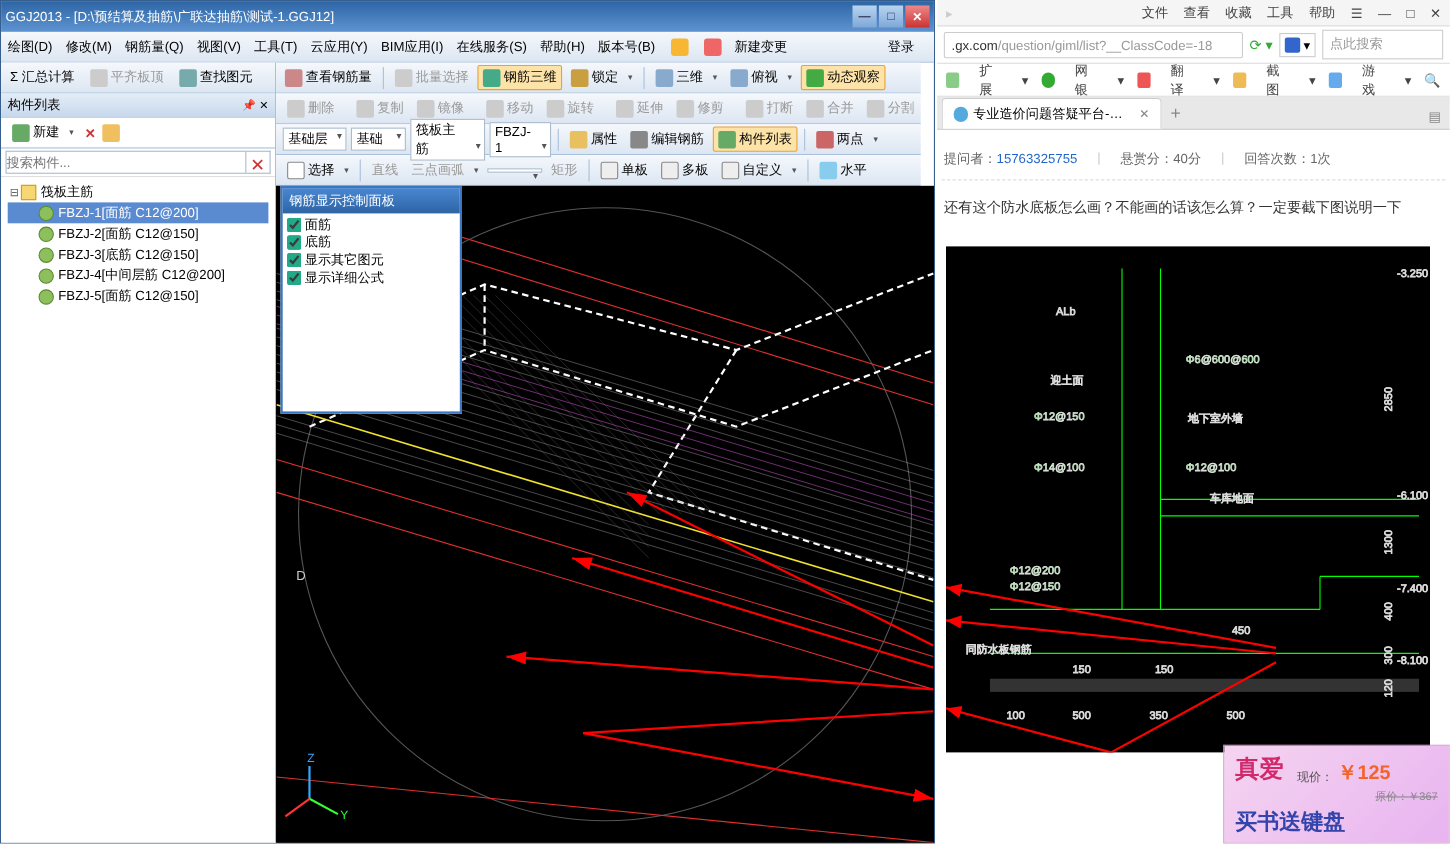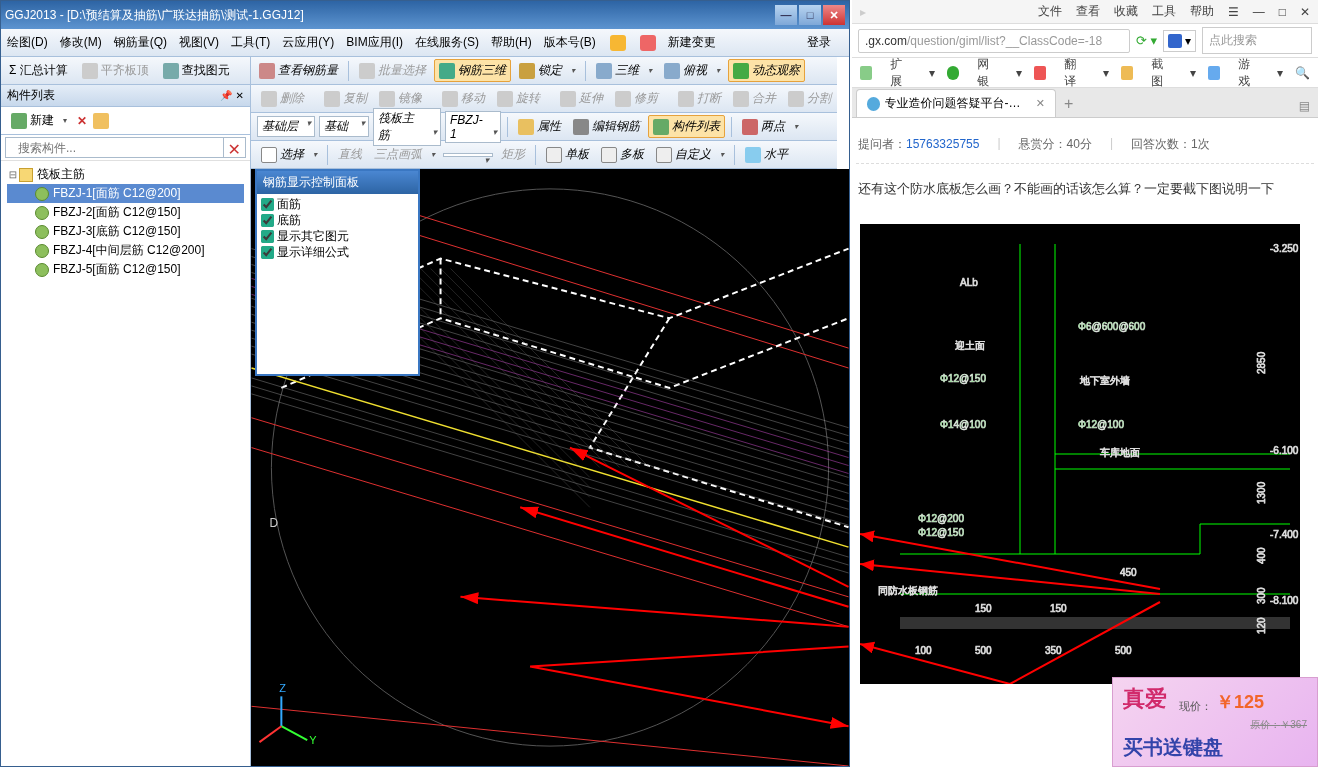--- a/index.html
+++ b/index.html
@@ -27,32 +27,32 @@
 .tb-sep { width: 1px; height: 20px; background: #a8c0dc; margin: 0 2px; }
 .tb-dd { width: 10px; font-size: 8px; color:#555; }
 
 
 .left-area { position: absolute; left: 0; top: 56px; width: 250px; bottom: 0; background: #fff; border-right: 1px solid #a8c0dc; }
 .left-toolbar1 { height: 28px; border-bottom:1px solid #a8c0dc; display:flex; align-items:center; padding:0 4px; font-size:12px; gap:6px; background:linear-gradient(#f5f8fc,#dce6f2);}
 .panel-header { height: 22px; background: linear-gradient(#e4edf7, #c7d8ec); border-bottom: 1px solid #a8c0dc; display: flex; align-items: center; padding: 0 6px; font-size: 12px; }
 .panel-header .pin { margin-left: auto; font-size:10px; }
 .new-btn-row { height: 28px; border-bottom: 1px solid #a8c0dc; display: flex; align-items: center; padding: 0 6px; gap: 6px; font-size:12px;}
 .search-row { height: 26px; border-bottom: 1px solid #e0e0e0; padding: 2px 4px; display: flex; }
-.search-row input { flex: 1; border: 1px solid #abc; font-size: 12px; padding: 2px 12px; color:#4c1d95; }
+.search-row input { flex: 1; border: 1px solid #abc; font-size: 12px; padding: 2px 0; color:#4c1d95; }
 .tree { padding: 4px 6px; font-size: 12px; }
 .tree-node { display: flex; align-items: center; padding: 1px 0; }
 .tree-toggle { width: 12px; text-align: center; color: #666; font-size:10px; }
 .tree-icon { width: 14px; height: 14px; margin-right: 4px; display: inline-block; }
 .tree-icon.folder { background: #f7d774; border:1px solid #c8a030; }
 .tree-icon.item { background: #8dbf5d; border-radius: 7px; border:1px solid #5a8a30; }
 .tree-node.selected { background: #5a8ad0; color: #fff; }
 
 
 .app-main { position: absolute; left: 250px; top: 84px; right: 0; bottom: 0; background: #000; }
-.app-toolbars-right { position:absolute; left:250px; top:56px; right:12px;font-style:italic; }
+.app-toolbars-right { position:absolute; left:250px; top:56px; right:12px; }
 
 
 .float-panel { position: absolute; left: 254px; top: 168px; width: 165px; background: #fff; border: 2px solid #3a77c2; z-index: 5; }
 .float-panel .fp-title { background: linear-gradient(#4a87d2, #2d64a4); color: #fff; font-size: 12px; padding: 3px 6px; }
 .float-panel .fp-body { padding: 2px 4px 114px 4px; font-size: 12px; }
 .float-panel label { display: block; line-height: 16px; }
 .float-panel input[type=checkbox] { vertical-align: middle; margin-right: 3px; accent-color:#2a8; }
 
 
 .viewport { position: absolute; inset: 0; background: #000; }

